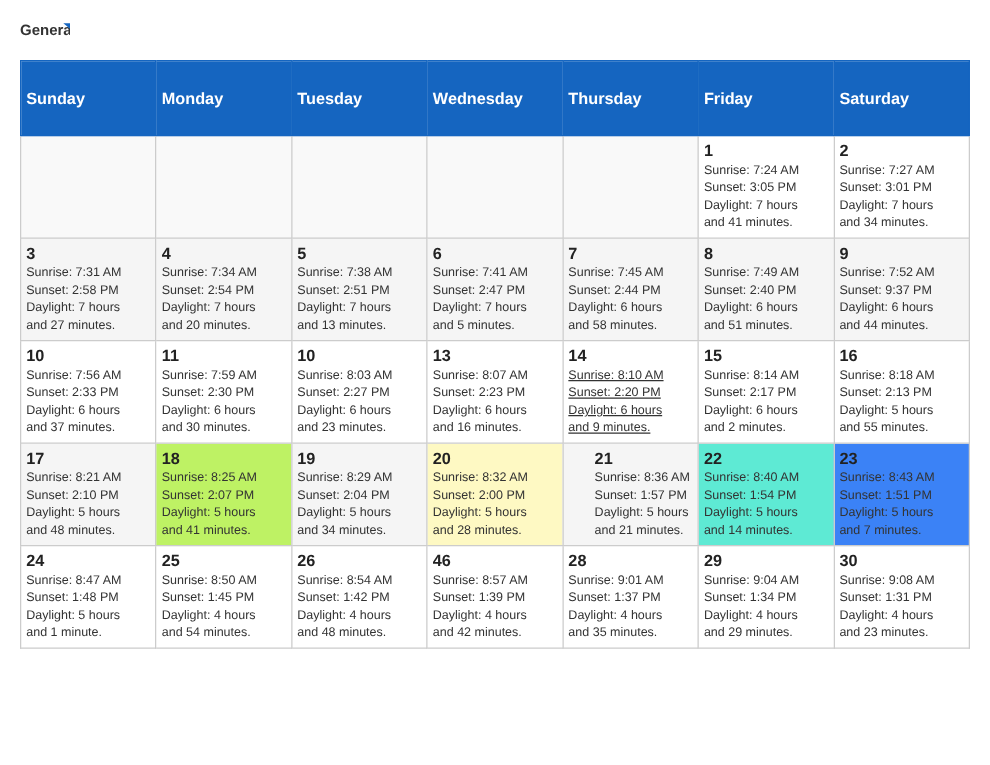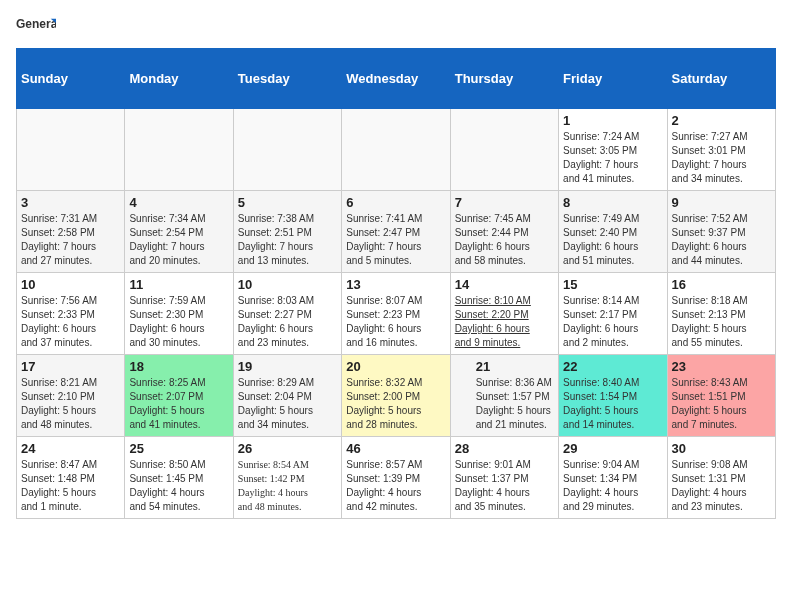--- a/index.html
+++ b/index.html
@@ -235,21 +235,21 @@
         </td>
       </tr>
       <tr>
         <td style="background: rgb(245, 245, 245);">
           <span class="day-number">17</span>
           <div class="day-info" style="white-space: pre-line;">Sunrise: 8:21 AM
 Sunset: 2:10 PM
 Daylight: 5 hours
 and 48 minutes.</div>
         </td>
-        <td style="background: #86efac;">
+        <td style="background: #bef264;">
           <span class="day-number">18</span>
           <div class="day-info" style="white-space: pre-line;">Sunrise: 8:25 AM
 Sunset: 2:07 PM
 Daylight: 5 hours
 and 41 minutes.</div>
         </td>
         <td style="background: rgb(245, 245, 245);">
           <span class="day-number">19</span>
           <div class="day-info" style="white-space: pre-line;">Sunrise: 8:29 AM
 Sunset: 2:04 PM
@@ -270,21 +270,21 @@
 Daylight: 5 hours
 and 21 minutes.</div>
         </td>
         <td style="background: #5eead4;">
           <span class="day-number">22</span>
           <div class="day-info" style="white-space: pre-line;">Sunrise: 8:40 AM
 Sunset: 1:54 PM
 Daylight: 5 hours
 and 14 minutes.</div>
         </td>
-        <td style="background: #fca5a5;">
+        <td style="background: #3b82f6;">
           <span class="day-number">23</span>
           <div class="day-info" style="white-space: pre-line;">Sunrise: 8:43 AM
 Sunset: 1:51 PM
 Daylight: 5 hours
 and 7 minutes.</div>
         </td>
       </tr>
       <tr>
         <td>
           <span class="day-number">24</span>
@@ -295,21 +295,21 @@
         </td>
         <td>
           <span class="day-number">25</span>
           <div class="day-info" style="white-space: pre-line;">Sunrise: 8:50 AM
 Sunset: 1:45 PM
 Daylight: 4 hours
 and 54 minutes.</div>
         </td>
         <td>
           <span class="day-number">26</span>
-          <div class="day-info" style="white-space: pre-line; font-family: Liberation Serif, serif;">Sunrise: 8:54 AM
+          <div class="day-info" style="white-space: pre-line;">Sunrise: 8:54 AM
 Sunset: 1:42 PM
 Daylight: 4 hours
 and 48 minutes.</div>
         </td>
         <td>
           <span class="day-number">46</span>
           <div class="day-info" style="white-space: pre-line;">Sunrise: 8:57 AM
 Sunset: 1:39 PM
 Daylight: 4 hours
 and 42 minutes.</div>

